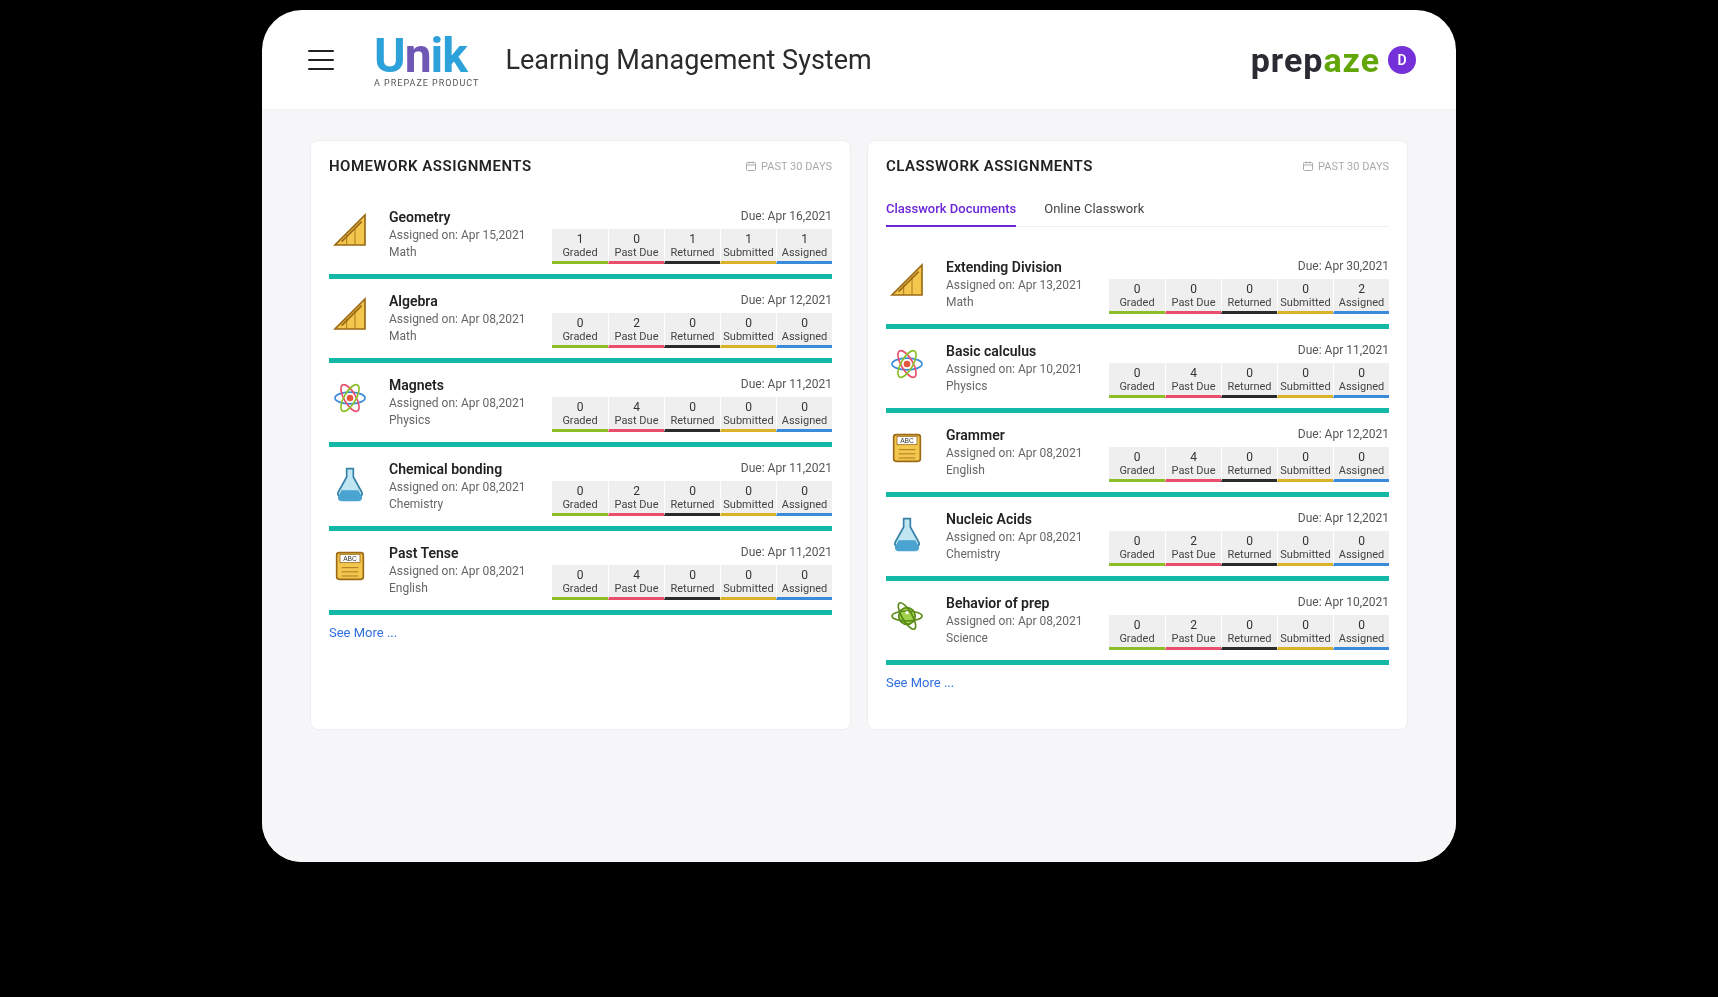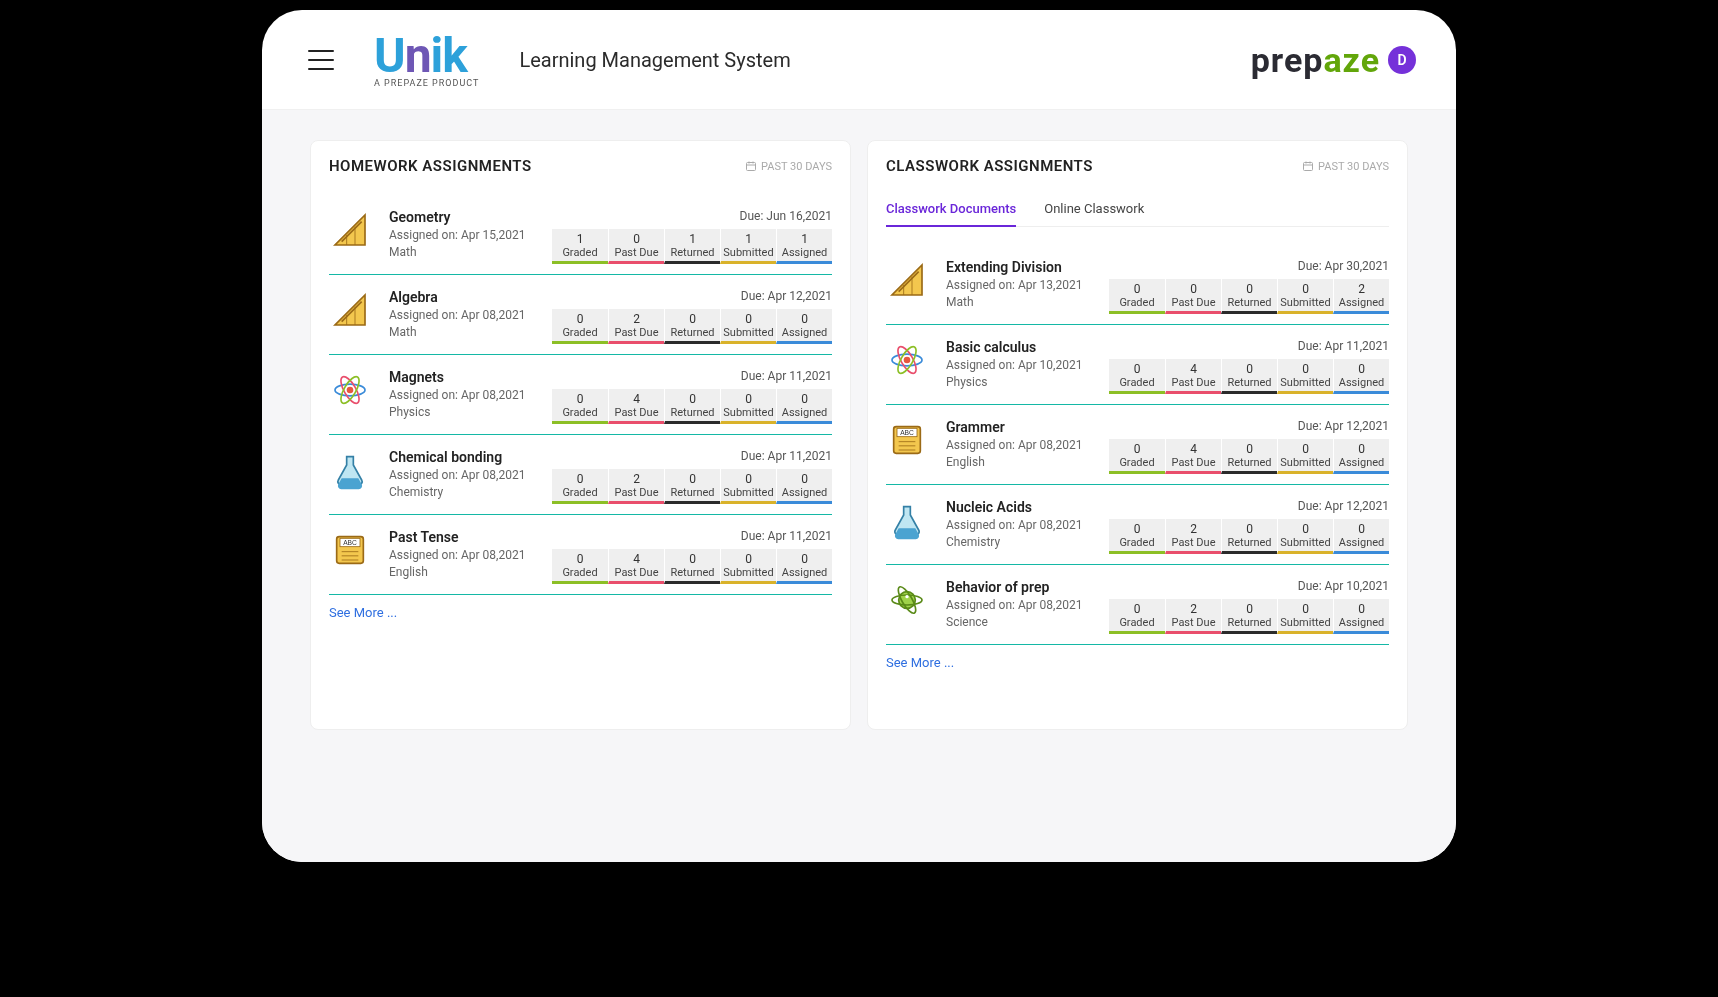--- a/index.html
+++ b/index.html
@@ -10,40 +10,40 @@
   .hamburger { width:26px; height:20px; display:flex; flex-direction:column; justify-content:space-between; cursor:pointer; margin-right:40px;}
   .hamburger span { height:2px; background:#222; border-radius:2px; width:100%; }
   .logo { display:flex; align-items:center; gap:14px;}
   .brand-unik { font-weight:700; font-size:48px; letter-spacing:-1px; line-height:1; }
   .brand-unik .u { color:#2da1da; }
   .brand-unik .n { color:#6e57b5; }
   .brand-unik .i { color:#2da1da; }
   .brand-unik .k { color:#2da1da; }
   .brand-wrap { display:flex; flex-direction:column; }
   .brand-sub { font-size:9px; letter-spacing:1px; color:#555; text-align:center; margin-top:-2px;}
-  .app-title { font-size:20px; color:#2b2b2b; margin-left:26px; }
+  .app-title { font-size:27px; color:#2b2b2b; margin-left:12px; }
   .spacer { flex:1;}
   .prepaze { font-size:34px; font-weight:700; letter-spacing:1px; }
   .prepaze .g1 { color:#2b2b33;text-align:right;}
   .prepaze .g2 { color:#62a60a;}
   .avatar { width:28px; height:28px; background:#7531d9; border-radius:50%; color:#fff; display:flex; align-items:center; justify-content:center; font-size:14px; font-weight:600; margin-left:8px;}
   .content-area { flex:1; background:#f6f6f8; padding:30px 48px; overflow:auto; }
   .dash-head { display:flex; align-items:center; justify-content:space-between; margin-bottom:20px;}
   .dash-title { font-size:30px; font-weight:600; color:#1e1e1e; border-bottom:4px solid; border-image:linear-gradient(90deg,#7a3ce9,#2da1da) 1; padding-bottom:4px; display:inline-block;}
   .edit-btn { width:32px; height:32px; border-radius:50%; background:#fff; border:1px solid #e2e2e6; display:flex; align-items:center; justify-content:center; cursor:pointer; color:#444; box-shadow:0 1px 2px rgba(0,0,0,.06); }
   .panels { display:flex; gap:16px;}
   .panel { flex:1; background:#fff; border-radius:8px; border:1px solid #eee; padding:16px 18px 8px 18px; min-height:590px;}
   .panel-head { display:flex; align-items:center; justify-content:space-between; margin-bottom:20px;}
   .panel-title { font-size:15px; font-weight:600; letter-spacing:.5px; color:#222;}
   .past30 { font-size:11px; color:#aaa; display:flex; align-items:center; gap:4px;}
   .tabs { display:flex; gap:28px; border-bottom:1px solid #eee; margin-bottom:18px;}
   .tab { font-size:13px; color:#444; padding:6px 0 10px 0; cursor:pointer; position:relative;}
   .tab.active { color:#6a26d9; font-weight:500;}
   .tab.active::after { content:""; position:absolute; left:0; right:0; bottom:-1px; height:2px; background:#6a26d9;}
-  .row { display:flex; align-items:flex-start; padding:14px 0 10px 0; border-bottom:1px solid #14b8a6; gap:18px;}
+  .row { display:flex; align-items:flex-start; padding:14px 0 10px 0; border-bottom:5px solid #14b8a6; gap:18px;}
   .row:last-of-type { border-bottom:1px solid #f0f0f0;}
   .subj-icon { width:42px; height:42px; display:flex; align-items:center; justify-content:center; flex-shrink:0;}
   .row-main { flex:1; min-width:0;}
   .row-title { font-size:14px; font-weight:600; color:#222; margin-bottom:2px;}
   .row-meta { font-size:12px; color:#666; line-height:1.45;}
   .row-right { text-align:right; }
   .due { font-size:12px; color:#555; margin-bottom:6px; white-space:nowrap;}
   .stats { display:flex; gap:0; }
   .stat { background:#efefef; width:56px; text-align:center; font-size:11px; color:#444; border-bottom:3px solid; padding:3px 0 2px 0;}
   .stat + .stat { border-left:1px solid #fff;}
@@ -104,21 +104,21 @@
                   <line x1="20" y1="42" x2="20" y2="30" stroke="#9b6a16"></line>
                   <line x1="30" y1="42" x2="30" y2="20" stroke="#9b6a16"></line>
                 </svg>
               </div>
       <div class="row-main">
         <div class="row-title">Geometry</div>
         <div class="row-meta">Assigned on: Apr 15,2021</div>
         <div class="row-meta">Math</div>
       </div>
       <div class="row-right">
-        <div class="due">Due: Jun 16,2021</div>
+        <div class="due">Due: Apr 16,2021</div>
         <div class="stats">
           <div class="stat c-graded">
                     <span class="n">1</span>
                     <span class="l">Graded</span>
                   </div>
           <div class="stat c-pastdue">
                     <span class="n">0</span>
                     <span class="l">Past Due</span>
                   </div>
           <div class="stat c-returned">

